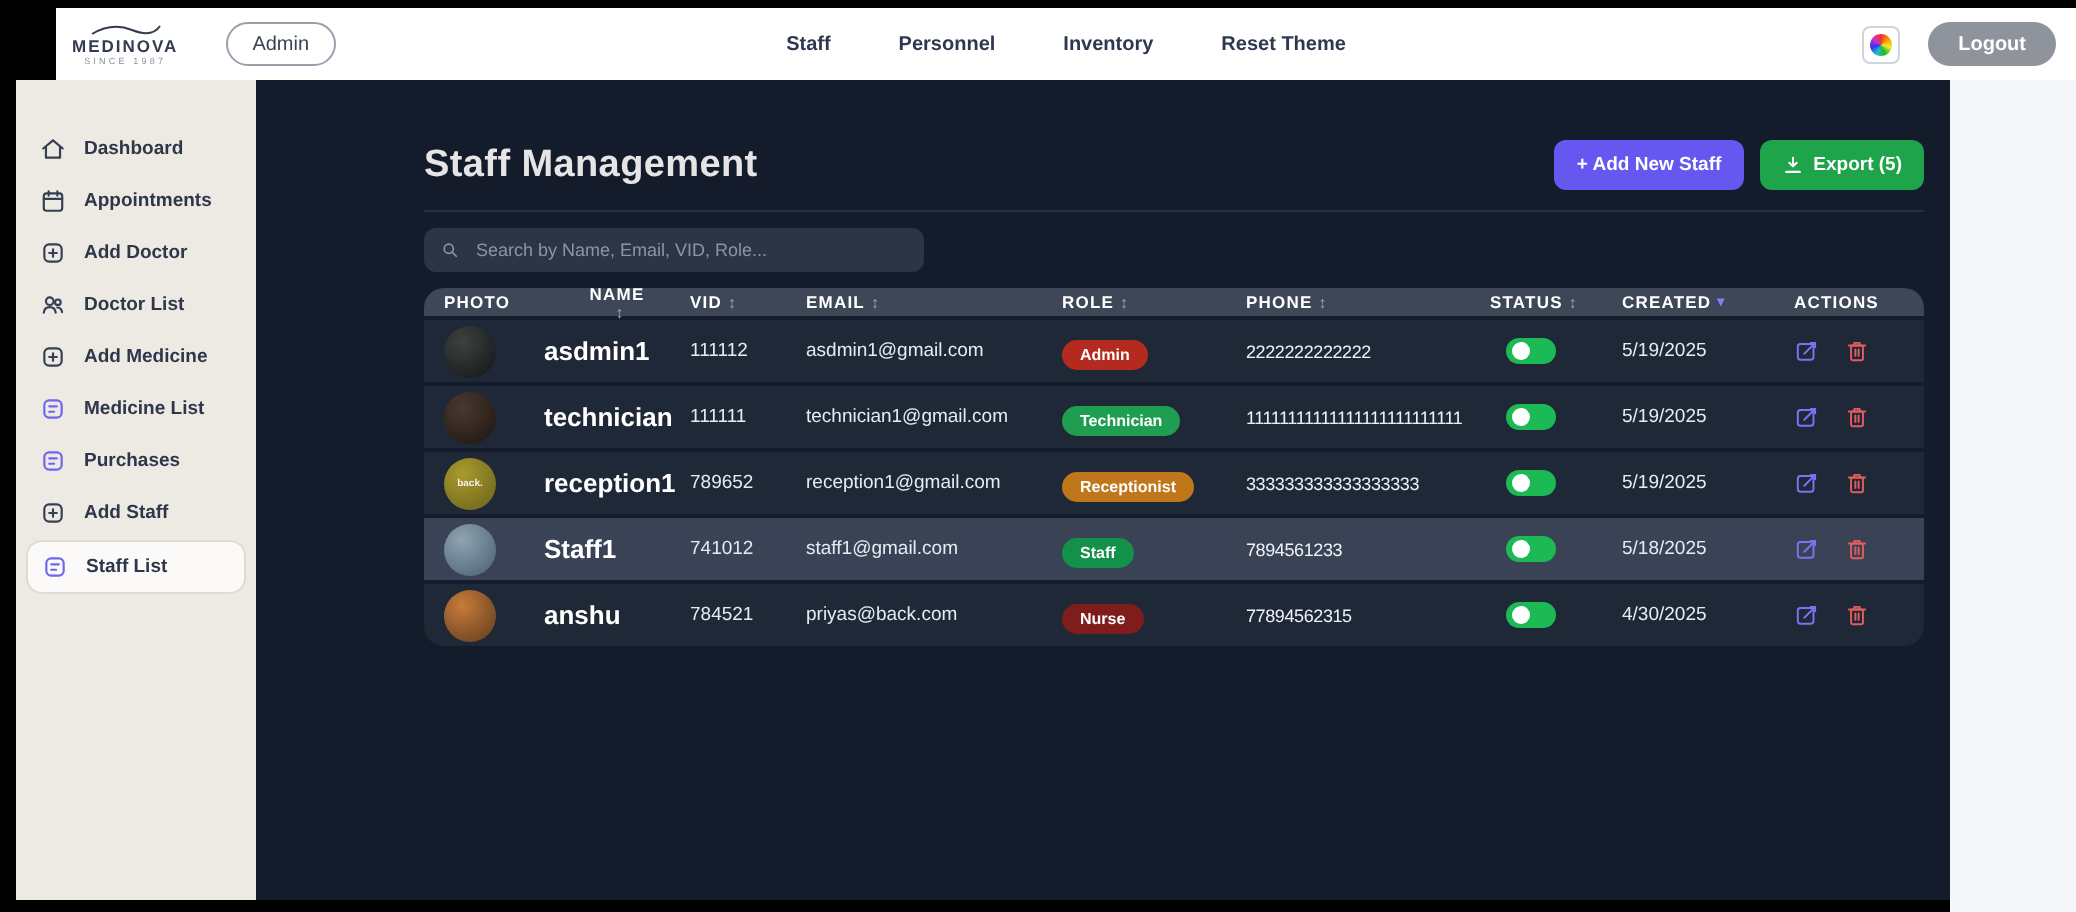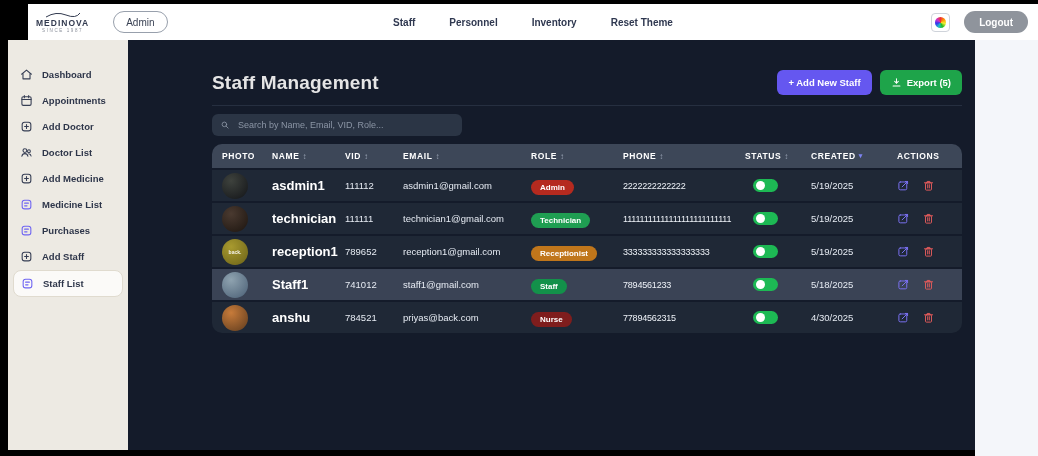--- a/index.html
+++ b/index.html
@@ -41,29 +41,29 @@
   .btn-add{background:#6557f0;}
   .btn-export{background:#1ea44a;}
   .btn svg{width:11px;height:11px;stroke:#fff;fill:none;stroke-width:2.2;stroke-linecap:round;stroke-linejoin:round;}
   .divider{height:1px;background:#262f40;margin-top:10px;}
   .search-wrap{margin-top:8px;width:250px;height:22px;background:#2b3545;border-radius:6px;display:flex;align-items:center;padding:0 8px;box-sizing:border-box;gap:6px;}
   .search-wrap svg{width:10px;height:10px;stroke:#8b95a5;fill:none;stroke-width:2;stroke-linecap:round;flex:none;}
   .search-input{background:transparent;border:none;outline:none;color:#cfd6e2;font-size:9px;width:100%;font-family:inherit;}
   .search-input::placeholder{color:#8b95a5;}
   
   .table{margin-top:8px;border-radius:10px;overflow:hidden;}
-  .thead{display:flex;align-items:center;background:#3d4758;height:24px;}
+  .thead{display:flex;align-items:center;background:#3d4758;height:14px;}
   .th{display:flex;align-items:center;font-size:8.5px;font-weight:700;color:#ffffff;letter-spacing:.6px;box-sizing:border-box;cursor:pointer;}
   .th .sort{margin-left:3px;font-size:8px;color:#98a2b3;}
   .th .sort.desc{color:#7d84f2;font-size:7px;}
   .trow{display:flex;align-items:center;background:#1f2836;height:31px;border-top:2px solid #141b2a;}
   .trow.hl{background:#3a4355;}
   .cell{box-sizing:border-box;}
   .c-photo{width:60px;padding-left:10px;}  .th.c-photo{padding-left:10px;}
-  .c-name{width:73px;}  .c-vid{width:58px;}  .c-email{width:128px;}  .c-role{width:92px;}
+  .c-name{width:73px;flex-direction:column;}  .c-vid{width:58px;}  .c-email{width:128px;}  .c-role{width:92px;}
   .c-phone{width:122px;} .c-status{width:66px;} .c-created{width:86px;} .c-actions{width:65px;}
   .avatar{width:26px;height:26px;border-radius:50%;display:flex;align-items:center;justify-content:center;overflow:hidden;}
   .avatar span{font-size:5px;color:#f5f2ea;font-weight:700;}
   .t-name{color:#fff;font-size:13px;font-weight:700;}
   .t-dim{color:#e6ebf3;font-size:9.5px;}
   .t-phone{color:#eef2f8;font-size:9px;letter-spacing:-.2px;overflow:hidden;white-space:nowrap;}
   .badge{display:inline-block;color:#fff;font-size:8px;font-weight:700;border-radius:9px;padding:3px 9px;}
   .toggle{width:25px;height:13px;border-radius:7px;background:#1db954;position:relative;margin-left:8px;cursor:pointer;}
   .toggle::after{content:"";position:absolute;left:3px;top:2px;width:9px;height:9px;border-radius:50%;background:#fff;}
   .acts{display:flex;gap:12px;align-items:center;}

